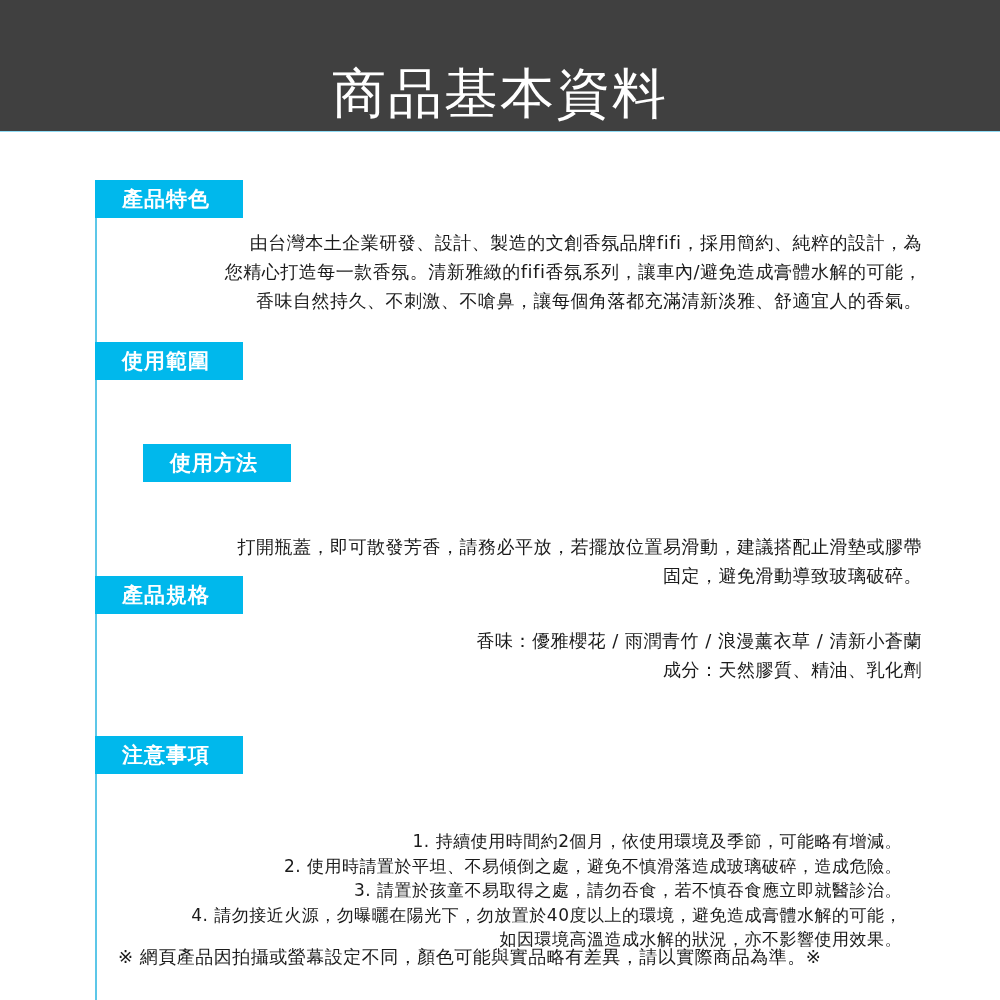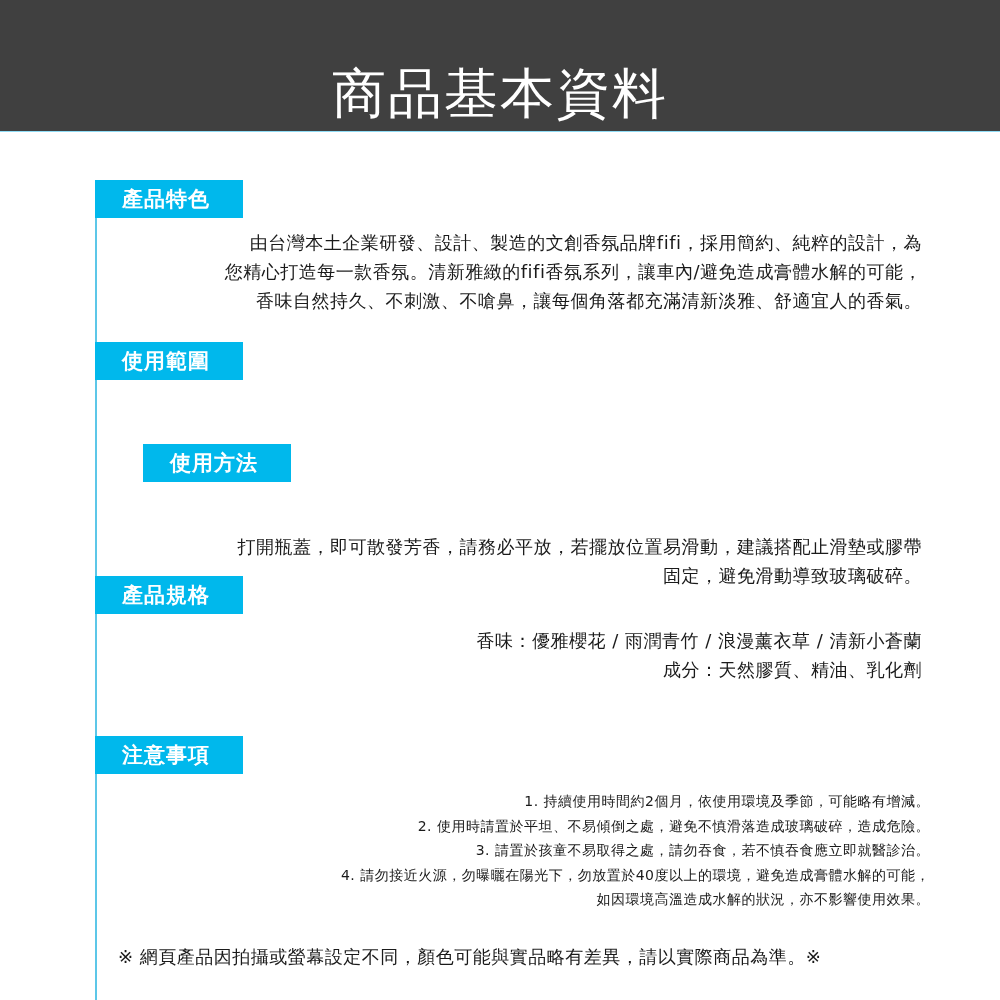--- a/index.html
+++ b/index.html
@@ -76,23 +76,24 @@
       text-align: right;
     }
     .spec-row {
       white-space: nowrap;
     }
     .spec-gap {
       display: inline-block;
       width: 44px;
     }
     .notes-body {
-      left: 130px;
+      left: 102px;
       line-height: 24.5px;
-      font-size: 14px;
+      font-size: 17px;
+      margin-top: 40px;
     }
     .notes-body .indent {
       padding-left: 20px;
     }
     .disclaimer {
       position: absolute;
       left: 118px;
       top: 943px;
       font-size: 18px;
       line-height: 28px;

